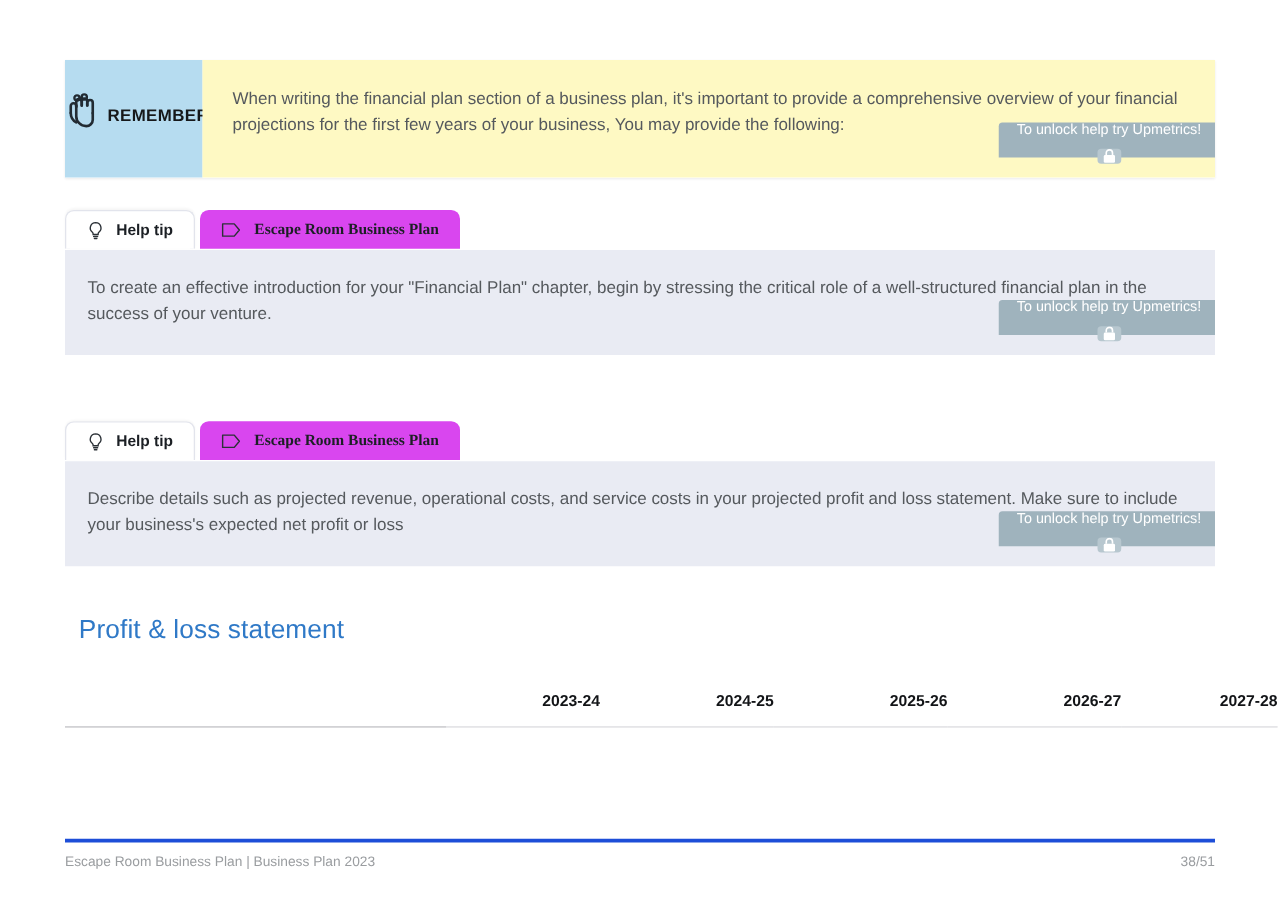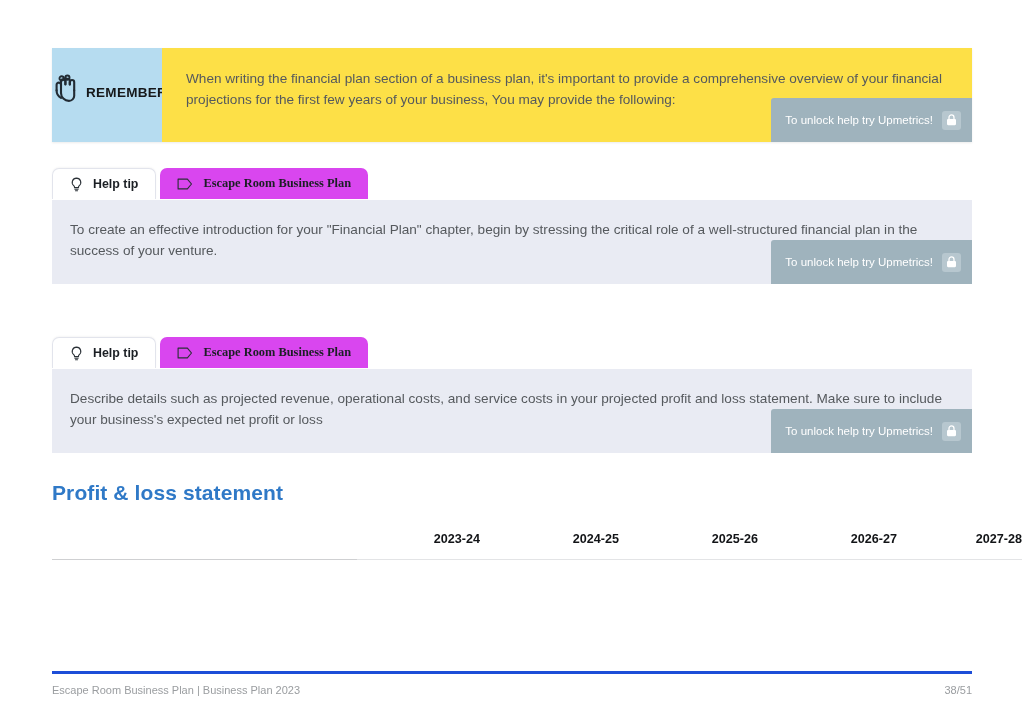--- a/index.html
+++ b/index.html
@@ -52,50 +52,51 @@
     line-height: 0;
   }
   .remember-label {
     font-size: 13.5px;
     font-weight: bold;
     letter-spacing: 0.3px;
     color: #16181a;
   }
   .remember-body {
     flex: 1;
-    background: #fde047;
+    background: #fef9c3;
     position: relative;
     padding: 20px 24px 30px 24px;
     box-sizing: border-box;
     min-height: 94px;
   }
   .remember-body p {
     margin: 0;
     font-size: 13.6px;
     line-height: 21px;
     color: #55595d;
     max-width: 790px;
   }
 
   
   .unlock-pill {
     position: absolute;
     right: 0;
-    bottom: 0;
+    bottom: 16px;
     background: #9fb3bd;
     color: #ffffff;
     font-size: 11.5px;
-    height: 44px;
+    height: 28px;
     display: flex;
     align-items: center;
     gap: 9px;
     padding: 0 11px 0 14px;
     border-radius: 3px 0 0 0;
     white-space: nowrap;
     box-sizing: border-box;
+    flex-direction: column;
   }
   .unlock-pill .lock-chip {
     background: #b7c7cf;
     border-radius: 3px;
     width: 19px;
     height: 19px;
     display: flex;
     align-items: center;
     justify-content: center;
     line-height: 0;
@@ -156,23 +157,23 @@
   .writing-placeholder {
     font-size: 13px;
     font-style: italic;
     color: #9a9ea3;
     margin: 0;
   }
 
   
   .section-heading {
     font-size: 21px;
-    font-weight: bold;
+    font-weight: normal;
     color: #2f79c7;
-    margin: 0;
+    margin: 11px;
     letter-spacing: 0.1px;
   }
 
   
   table.pl-table {
     border-collapse: collapse;
     width: 920px;
     table-layout: fixed;
   }
   table.pl-table th,

